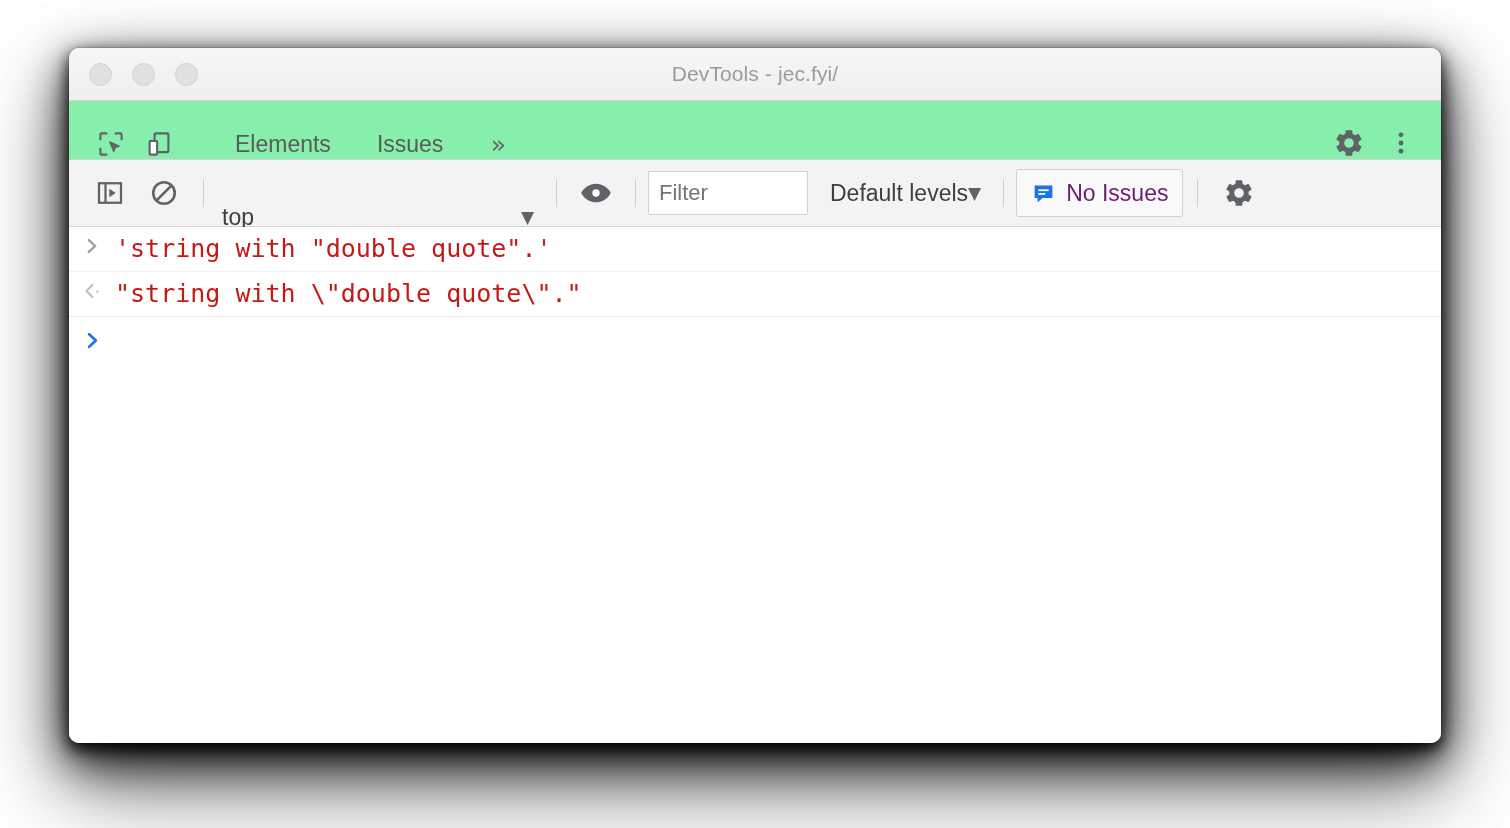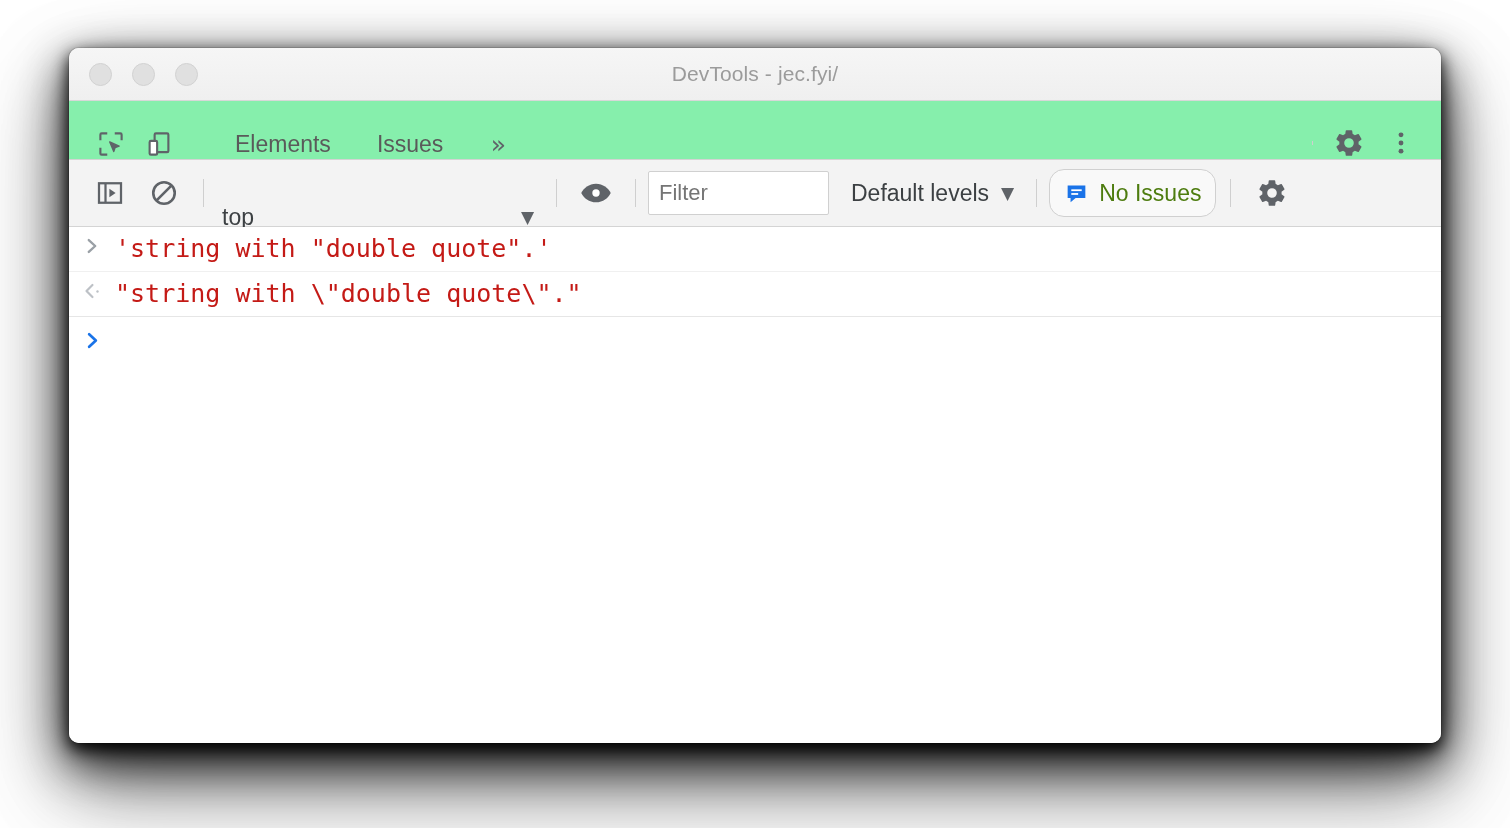--- a/index.html
+++ b/index.html
@@ -183,53 +183,52 @@
     color: #3c4043;
     margin-left: 6px;
   }
   .caret {
     font-size: 17px;
     color: #5f6368;
     font-family: "DejaVu Sans", sans-serif;
     margin-right: 2px;
   }
   .filter-input {
-    width: 181px;
+    width: 160px;
     height: 44px;
     background: #ffffff;
     border: 1px solid #d0d0d0;
     border-radius: 2px;
     font-size: 22px;
     color: #5f6368;
     padding: 0 10px;
     box-sizing: border-box;
     font-family: "Liberation Sans", sans-serif;
     outline: none;
   }
   .filter-input::placeholder { color: #757575; opacity: 1; }
   .levels {
     display: flex;
     align-items: center;
-    gap: 12px;
     margin-left: 22px;
     font-size: 23px;
     color: #3c4043;
     white-space: nowrap;
   }
   .issues-btn {
     display: flex;
     align-items: center;
     gap: 10px;
     height: 46px;
     padding: 0 14px;
     border: 1px solid #d0d0d0;
-    border-radius: 15px;
+    border-radius: 3px;
     background: #f9f9f9;
     font-size: 23px;
-    color: #4d7c0f;
+    color: #701a75;
     white-space: nowrap;
   }
 
   
   .console-body {
     flex: 1 1 auto;
     background: #ffffff;
     overflow: hidden;
   }
   .msg-row {

